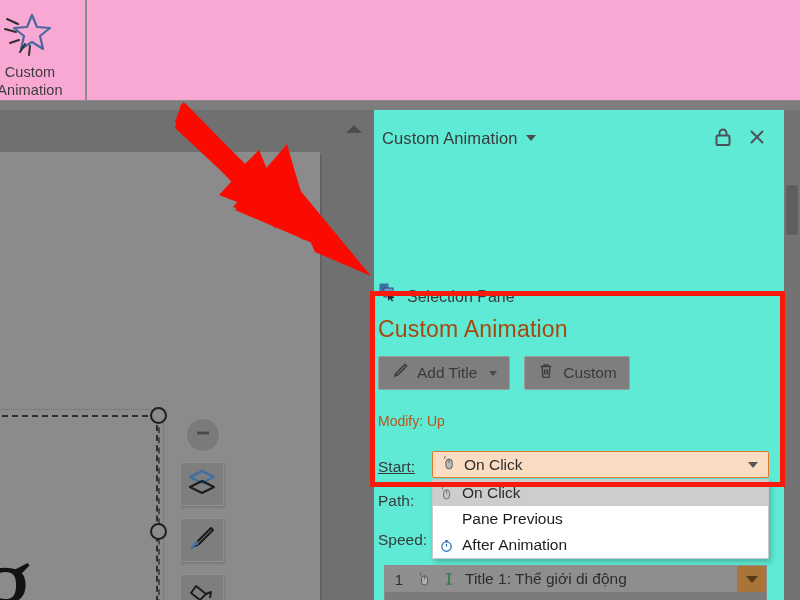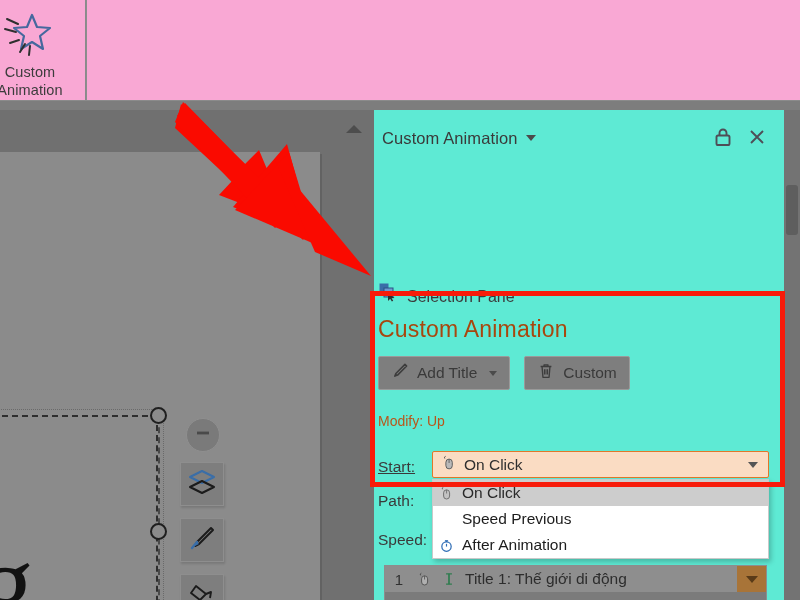--- a/index.html
+++ b/index.html
@@ -375,21 +375,21 @@
           <svg viewBox="0 0 18 18" width="15" height="15">
             <rect x="5.5" y="4.6" width="7.2" height="11" rx="3.6" fill="#c3c3c3" stroke="#6a6a6a" stroke-width="1.1"></rect>
             <path d="M9.1 4.6 V9" stroke="#6a6a6a" stroke-width="1"></path>
             <path d="M4.3 4 Q3 2.2 5.2 1.5" stroke="#5a5a5a" stroke-width="1.1" fill="none"></path>
           </svg>
         </span>
         <span>On Click</span>
       </div>
       <div class="combo-opt">
         <span class="opt-icon-slot"></span>
-        <span>Speed Previous</span>
+        <span>Pane Previous</span>
       </div>
       <div class="combo-opt">
         <span class="opt-icon-slot">
           <svg viewBox="0 0 18 18" width="15" height="15">
             <circle cx="9" cy="10.3" r="5.6" fill="none" stroke="#2f6db5" stroke-width="1.5"></circle>
             <path d="M9 10.3 V7" stroke="#2f6db5" stroke-width="1.4"></path>
             <path d="M7.1 3.4 H10.9" stroke="#2f6db5" stroke-width="1.6"></path>
             <path d="M9 3.4 V4.7" stroke="#2f6db5" stroke-width="1.4"></path>
           </svg>
         </span>

